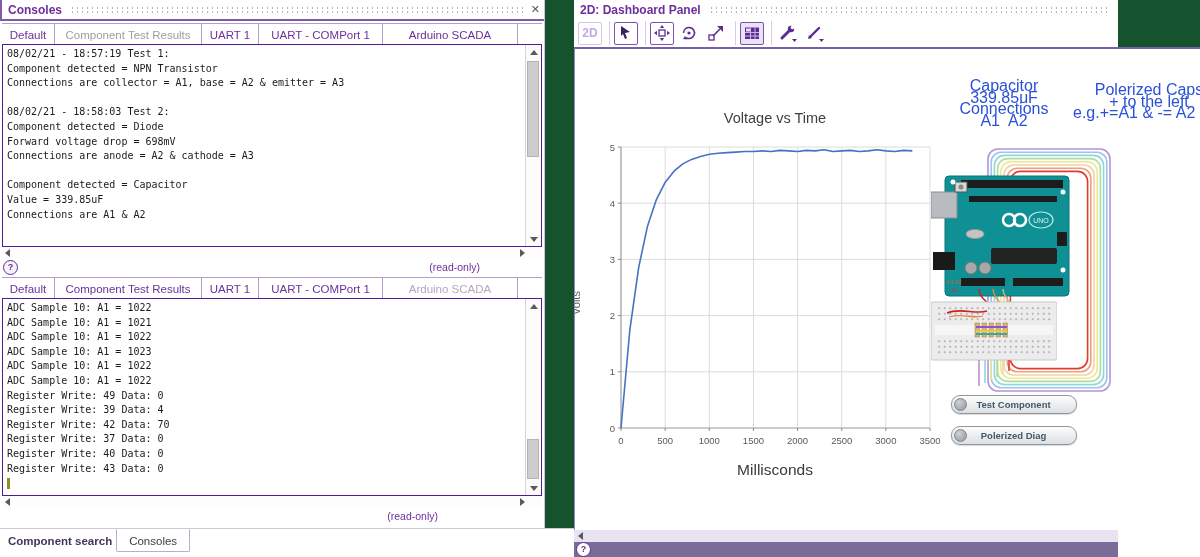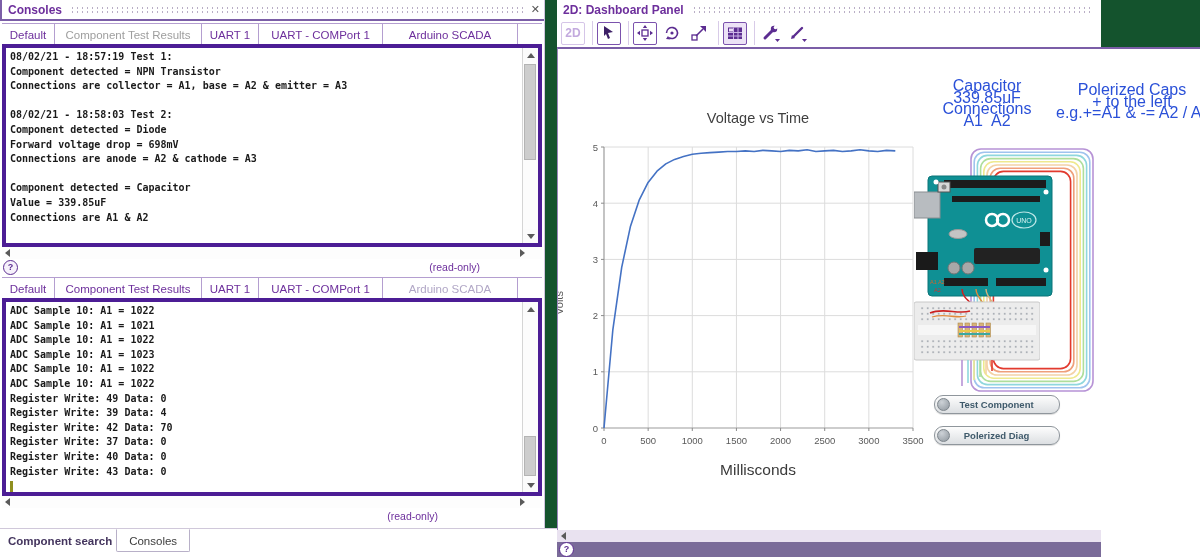--- a/index.html
+++ b/index.html
@@ -9,21 +9,21 @@
   .title-text{color:#6d2f9c;font-weight:bold;font-size:12px;white-space:nowrap;}
   .dots{flex:1;height:9px;margin:0 8px;background-image:radial-gradient(circle,#b9aec6 0.9px,transparent 1px);background-size:5px 4px;background-position:0 1px;}
   .closex{color:#555;font-size:11px;margin-right:4px;cursor:default;}
   
   #lp{position:absolute;left:0;top:0;width:545px;height:557px;border-right:1px solid #cfc4de;box-sizing:border-box;background:#fff;}
   #lp .titlebar{border-bottom:2px solid #7b5ea7;border-left:2px solid #7b5ea7;}
   .tabbar{position:absolute;left:2px;right:2px;height:21px;display:flex;border-top:1px solid #b49ed0;border-bottom:1px solid #b49ed0;background:#fff;}
   .tab{display:flex;align-items:center;justify-content:center;font-size:11.5px;color:#6d2f9c;border-right:1px solid #b49ed0;box-sizing:border-box;white-space:nowrap;overflow:hidden;}
   .tab.sel-gray{color:#9e9e9e;}
   .tab.sel-lav{color:#b1a7c6;}
-  .console{position:absolute;left:2px;right:2px;border:4px solid #4c1d95;background:#fff;box-sizing:border-box;overflow:hidden;font-weight:bold;}
+  .console{position:absolute;left:2px;right:2px;border:1px solid #4c1d95;background:#fff;box-sizing:border-box;overflow:hidden;}
   .console-inner{position:absolute;left:4px;top:2px;right:18px;bottom:0;font-family:"DejaVu Sans Mono",monospace;font-size:10px;line-height:14.6px;color:#1a1a1a;}
   .console-line{height:14.6px;white-space:pre;overflow:hidden;}
   .caret{display:inline-block;width:3px;height:11px;background:#8f8f1f;margin-top:2px;}
   
   .vsb{position:absolute;top:0;bottom:0;right:0;width:15px;border-left:1px solid #d5d5d5;background:#fcfcfc;}
   .sb-btn{position:absolute;left:0;width:15px;height:14px;background:#fbfbfb;display:flex;align-items:center;justify-content:center;}
   .tri-up{width:0;height:0;border-left:4px solid transparent;border-right:4px solid transparent;border-bottom:5px solid #5a5a5a;}
   .tri-dn{width:0;height:0;border-left:4px solid transparent;border-right:4px solid transparent;border-top:5px solid #5a5a5a;}
   .tri-lf{width:0;height:0;border-top:4px solid transparent;border-bottom:4px solid transparent;border-right:5px solid #5a5a5a;}
   .tri-rt{width:0;height:0;border-top:4px solid transparent;border-bottom:4px solid transparent;border-left:5px solid #5a5a5a;}
@@ -31,21 +31,21 @@
   .hrow{position:absolute;left:2px;right:2px;height:12px;background:#fdfdfd;}
   .hrow .larr{position:absolute;left:3px;top:2px;}
   .hrow .rarr{position:absolute;right:17px;top:2px;}
   .helpcircle{width:13px;height:13px;border:1.5px solid #5c2d91;border-radius:50%;background:#f6f1fb;color:#5c2d91;font-size:9px;font-weight:bold;text-align:center;line-height:13px;box-sizing:content-box;}
   .readonly{position:absolute;font-size:10.5px;color:#6d2f9c;}
   
   #bottombar{position:absolute;left:0;right:0;top:528px;height:29px;background:#fff;border-top:1px solid #d0c8da;display:flex;align-items:flex-start;}
   #cs-label{margin:6px 4px 0 8px;font-size:11.5px;color:#44355e;font-weight:bold;white-space:nowrap;}
   #consoles-tab{margin-top:0;padding:5px 12px 4px 12px;font-size:11.5px;color:#3c3c3c;background:#fff;border:1px solid #b8b0c8;border-top:1px solid #fff;border-radius:0 0 2px 2px;}
   
-  #rp{position:absolute;left:557px;top:0;width:544px;height:557px;background:#fff;}
+  #rp{position:absolute;left:574px;top:0;width:544px;height:557px;background:#fff;}
   #rp .titlebar{height:19px;}
   #toolbar{position:absolute;left:4px;top:19px;right:0;height:28px;display:flex;align-items:center;background:#fff;}
   .tbox{width:24px;height:23px;border:1px solid #7b52ad;border-radius:2px;display:flex;align-items:center;justify-content:center;margin-right:3px;box-sizing:border-box;background:#fff;}
   .tbox.dim{border-color:#d5c5e8;}
   .tbox.fill{background:#ece2f6;}
   .tbox.noborder{border-color:transparent;}
   .tsep{width:1px;height:24px;background:#d8cbe8;margin:0 4px;}
   #mode2d{font-size:12px;font-weight:bold;color:#c3aade;}
   #canvas{position:absolute;left:0;top:47px;width:651px;height:483px;border-top:2px solid #7b5ea7;border-left:1px solid #9b84bd;box-sizing:border-box;background:#fff;overflow:hidden;}
   #ylabel{position:absolute;left:-11px;top:248px;transform:rotate(-90deg);transform-origin:center;font-size:11px;color:#595959;}

